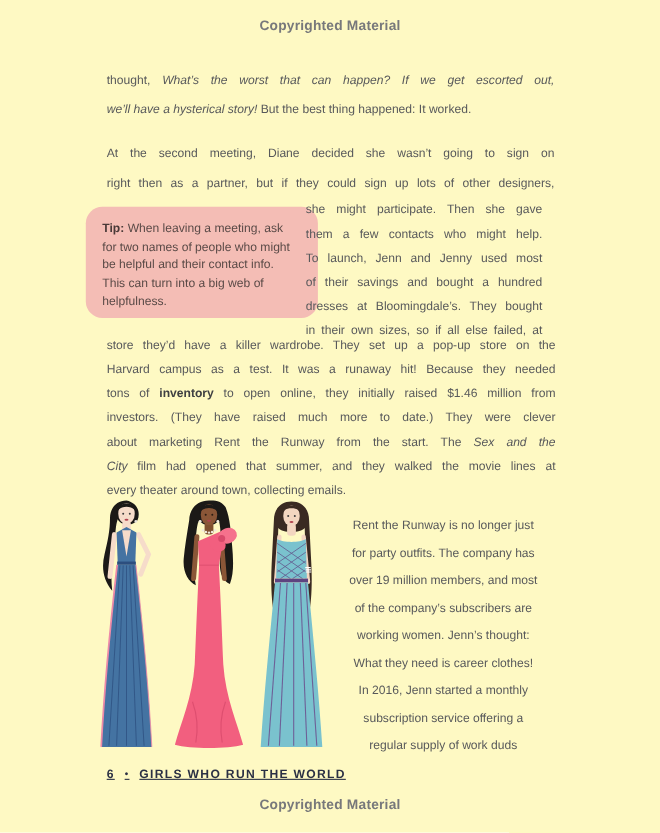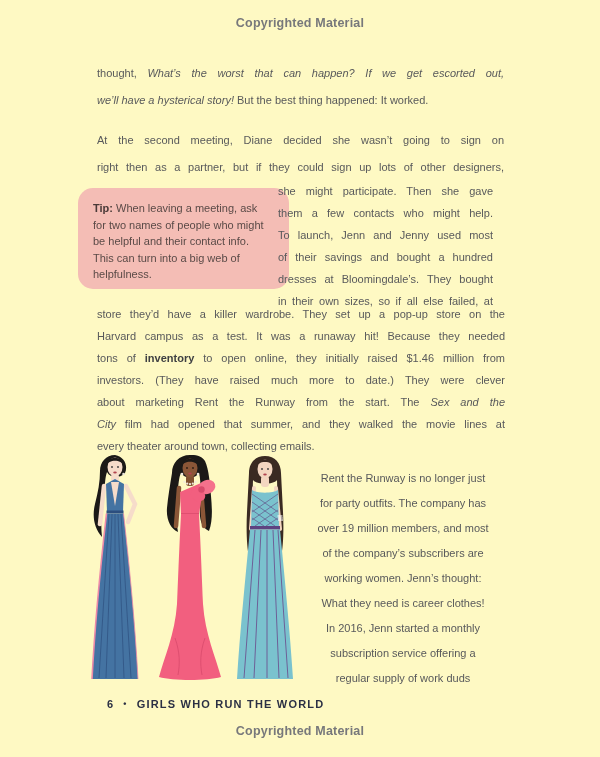--- a/index.html
+++ b/index.html
@@ -25,22 +25,22 @@
   .p2c{left:97px;top:303px;width:408px;line-height:22px;}
   .p3{left:302px;top:466px;width:202px;line-height:25px;}
   .tipbox{
     position:absolute;left:78px;top:188px;width:211px;height:101px;box-sizing:border-box;
     background:#f4bdb5;border-radius:15px;padding:12px 25px 10px 15px;
     font-size:11px;line-height:16.5px;color:#5a4a47;
   }
   .tipbox .bd{color:#4a3a38}
   .illustration{position:absolute;left:79px;top:452px;width:224px;height:240px;}
   .footer{
-    position:absolute;left:107px;top:698px;font-size:11px;font-weight:700;
-    color:#2b3044;letter-spacing:1.2px;
+    position:absolute;left:97px;top:698px;font-size:11px;font-weight:700;
+    color:#2b3044;letter-spacing:1.2px;text-decoration:underline;
   }
   .footer .bullet{font-size:9px;margin:0 9px;position:relative;top:-1px;}
 </style>
 </head>
 <body>
 
 <div class="page">
 
   <div class="copyright top">Copyrighted Material</div>
 

